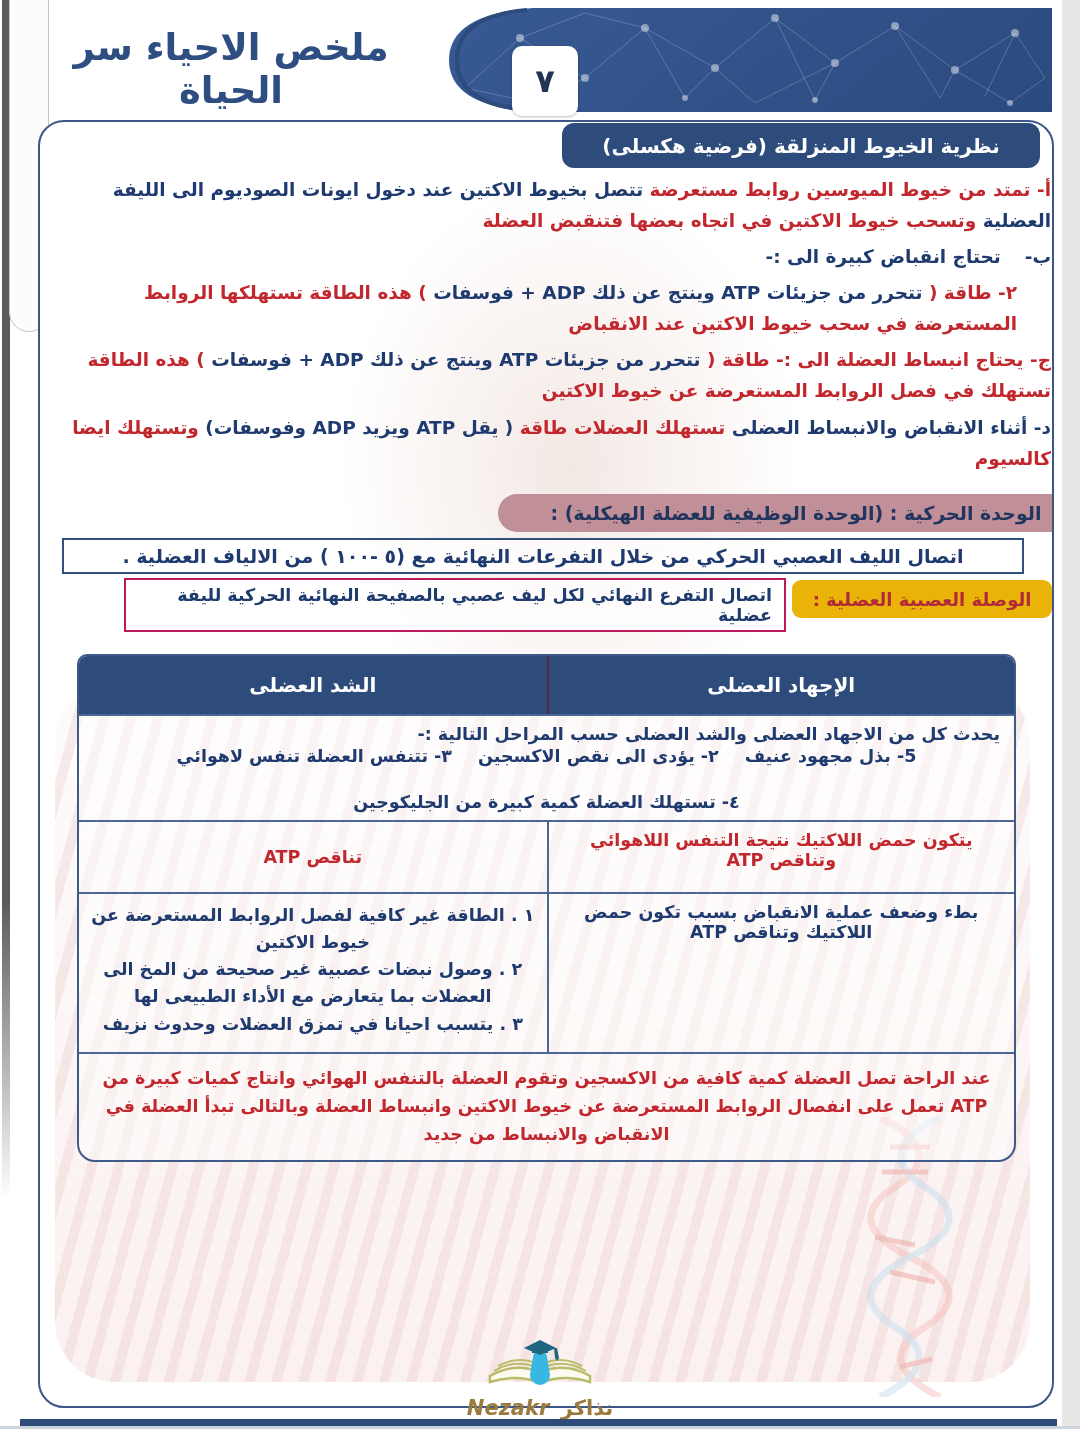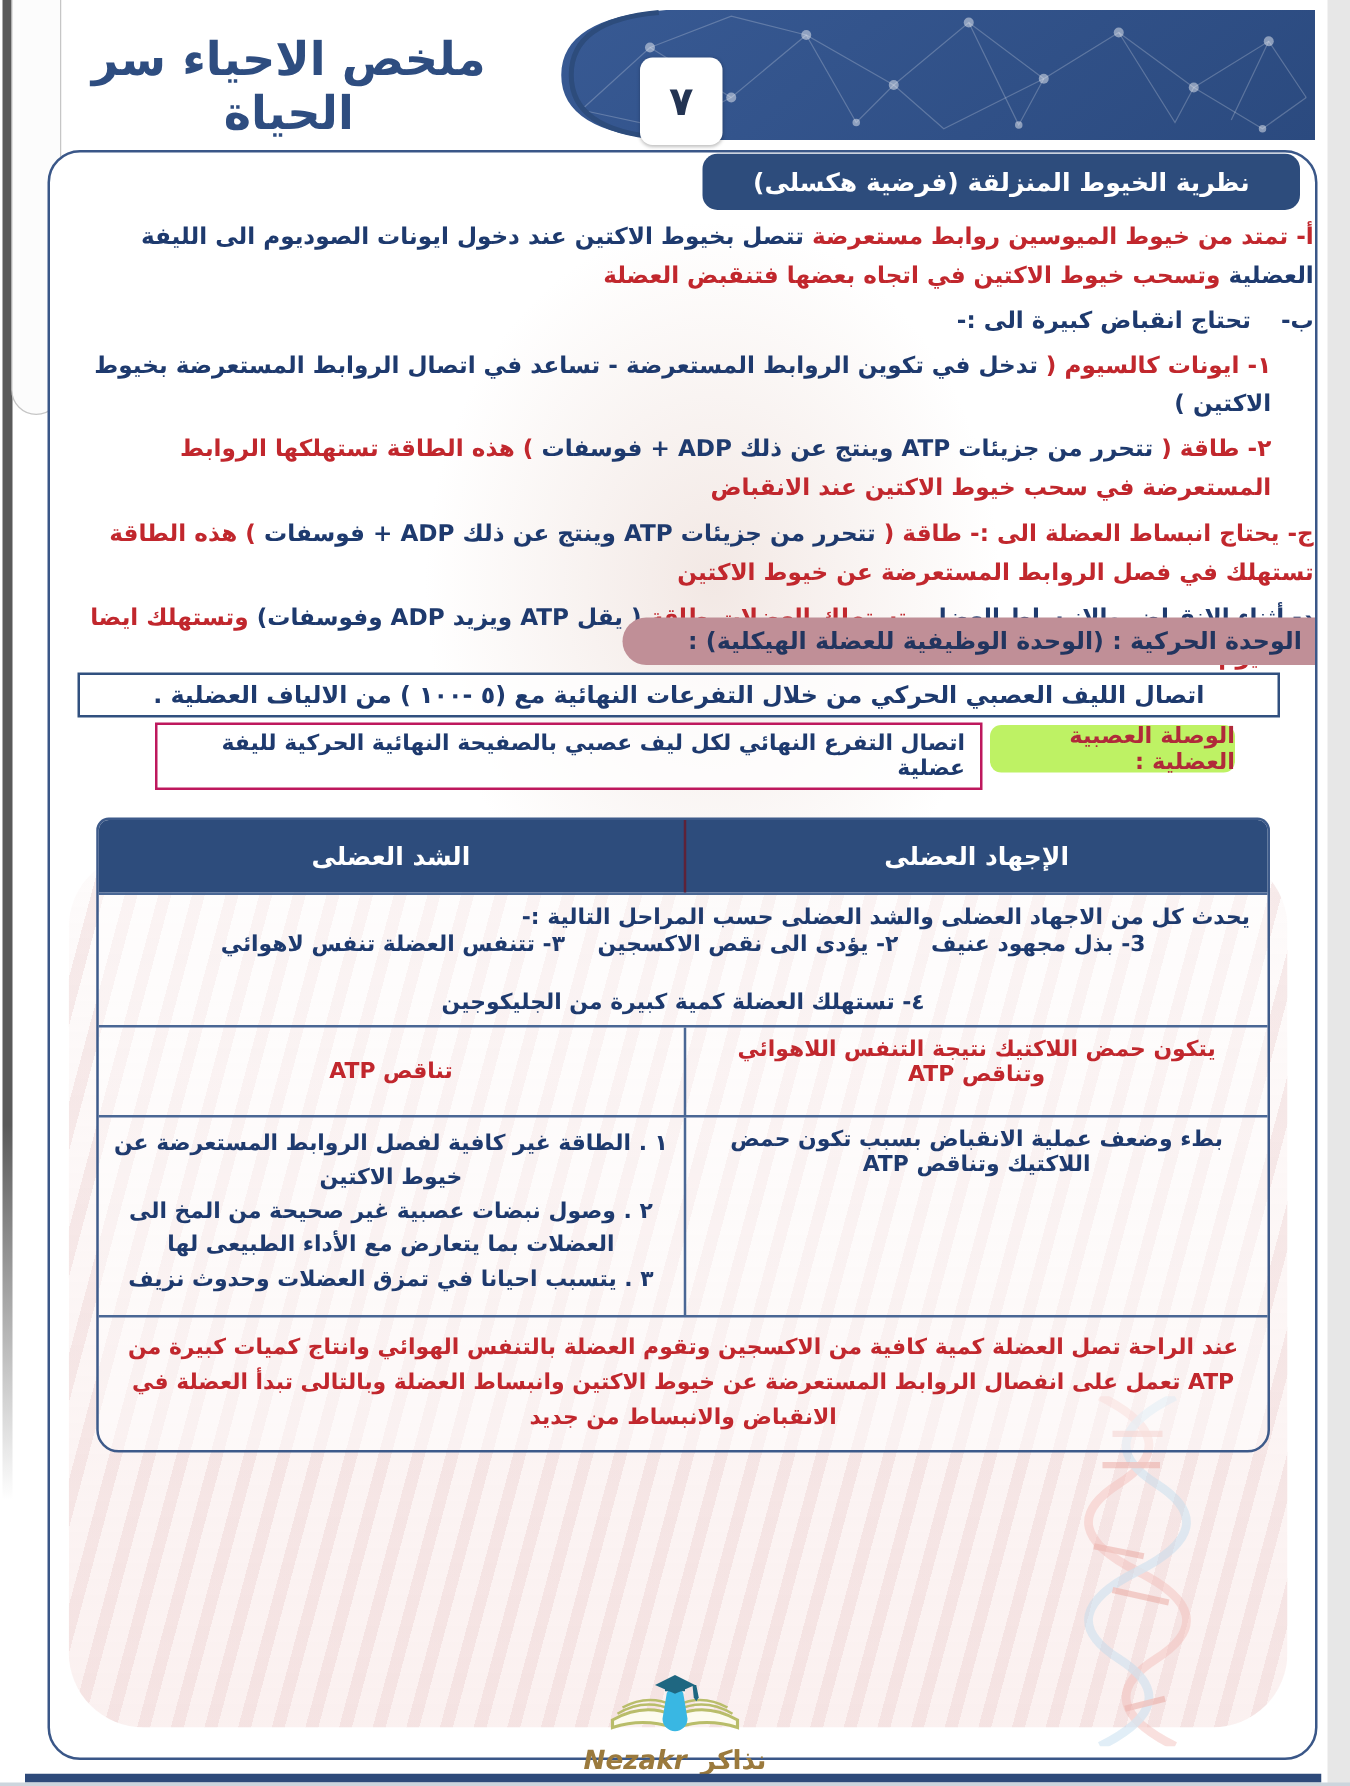--- a/index.html
+++ b/index.html
@@ -51,21 +51,21 @@
   .content p { margin-bottom: 5px; }
   .content .sub { padding-right: 34px; }
   .gap { margin-right: 24px; }
 
   .motor-band { position: absolute; left: 458px; top: 372px; width: 596px; height: 38px; background: #c08f97;
     border-radius: 19px 0 0 19px; display: flex; align-items: center; justify-content: center; direction: rtl;
     font-size: 19px; font-weight: bold; color: #22355f; }
   .def-box1 { position: absolute; left: 22px; top: 416px; width: 962px; height: 36px; border: 2px solid #31507f;
     background: rgba(255,255,255,.72); display: flex; align-items: center; justify-content: center; direction: rtl;
     font-size: 19px; font-weight: bold; color: #1e3a6e; }
-  .neuro-label { position: absolute; left: 752px; top: 458px; width: 196px; height: 38px; background: #bef264;
+  .neuro-label { position: absolute; left: 752px; top: 458px; width: 260px; height: 38px; background: #eab308;
     border-radius: 9px; display: flex; align-items: center; justify-content: center; direction: rtl;
     font-size: 18px; font-weight: bold; color: #b02a3a; }
   .def-box2 { position: absolute; left: 84px; top: 456px; width: 662px; height: 54px; border: 2px solid #be185d;
     background: rgba(255,255,255,.72); display: flex; align-items: center; justify-content: center; direction: rtl;
     font-size: 17.5px; font-weight: bold; color: #1e3a6e; padding: 0 12px; }
 
   
   .tbl { position: absolute; left: 37px; top: 532px; width: 939px; border: 2px solid #3d5a8a;
     border-radius: 10px 10px 18px 18px; background: rgba(255,255,255,.45); direction: rtl; font-weight: bold; }
   .tbl-head { display: grid; grid-template-columns: 1fr 1fr; height: 58px; background: #2d4c7c;
@@ -151,23 +151,20 @@
       <div class="badge">نظرية الخيوط المنزلقة (فرضية هكسلى)</div>
 
       <div class="content">
         <p>
           <span class="red">أ-  تمتد من خيوط الميوسين روابط مستعرضة </span><span class="navy">تتصل بخيوط الاكتين عند دخول ايونات الصوديوم الى الليفة العضلية </span><span class="red">وتسحب خيوط الاكتين في اتجاه بعضها فتنقبض العضلة</span>
         </p>
         <p>
           <span class="navy">ب-</span><span class="navy gap">تحتاج انقباض كبيرة الى :-</span>
         </p>
         <p class="sub">
-          <span class="red">١- ايونات كالسيوم ( </span><span class="navy">تدخل في تكوين الروابط المستعرضة - تساعد في اتصال الروابط المستعرضة بخيوط الاكتين )</span>
-        </p>
-        <p class="sub">
           <span class="red">٢- طاقة ( </span><span class="navy">تتحرر من جزيئات ATP وينتج عن ذلك ADP + فوسفات </span><span class="red">) هذه الطاقة تستهلكها الروابط المستعرضة في سحب خيوط الاكتين عند الانقباض</span>
         </p>
         <p>
           <span class="red">ج- يحتاج انبساط العضلة الى :- طاقة ( </span><span class="navy">تتحرر من جزيئات ATP وينتج عن ذلك ADP + فوسفات </span><span class="red">) هذه الطاقة تستهلك في فصل الروابط المستعرضة عن خيوط الاكتين</span>
         </p>
         <p>
           <span class="navy">د- أثناء الانقباض والانبساط العضلى </span><span class="red">تستهلك العضلات طاقة </span><span class="navy">( يقل ATP ويزيد ADP وفوسفات) </span><span class="red">وتستهلك ايضا كالسيوم</span>
         </p>
       </div>
 
@@ -178,21 +175,21 @@
       <div class="def-box2">اتصال التفرع النهائي لكل ليف عصبي بالصفيحة النهائية الحركية لليفة عضلية</div>
 
       <div class="tbl">
         <div class="tbl-head">
           <div>الإجهاد العضلى</div>
           <div>الشد العضلى</div>
         </div>
         <div class="trow full navy">
           <div>يحدث كل من الاجهاد العضلى والشد العضلى حسب المراحل التالية :-</div>
           <div class="stage-list">
-            <span>3- بذل مجهود عنيف</span>
+            <span>5- بذل مجهود عنيف</span>
             <span>٢- يؤدى الى نقص الاكسجين</span>
             <span>٣- تتنفس العضلة تنفس لاهوائي</span>
             <span>٤- تستهلك العضلة كمية كبيرة من الجليكوجين</span>
           </div>
         </div>
         <div class="trow split r2">
           <div class="cell-center red">يتكون حمض اللاكتيك نتيجة التنفس اللاهوائي وتناقص ATP</div>
           <div class="cell-center red" style="align-items:center;">تناقص ATP</div>
         </div>
         <div class="trow split r3">

